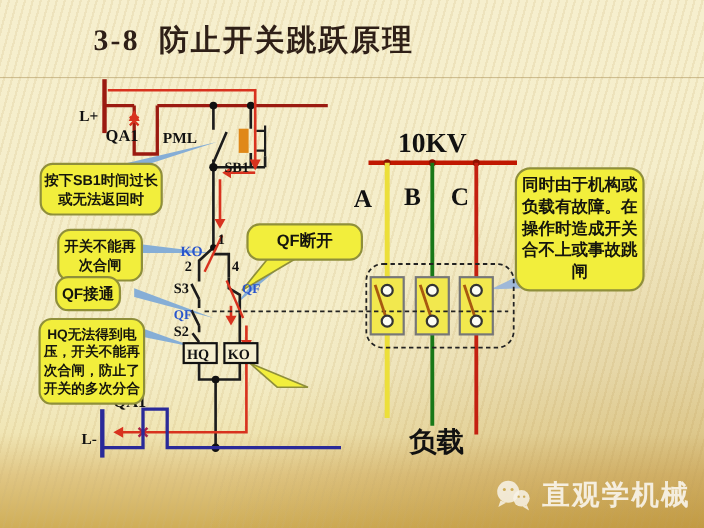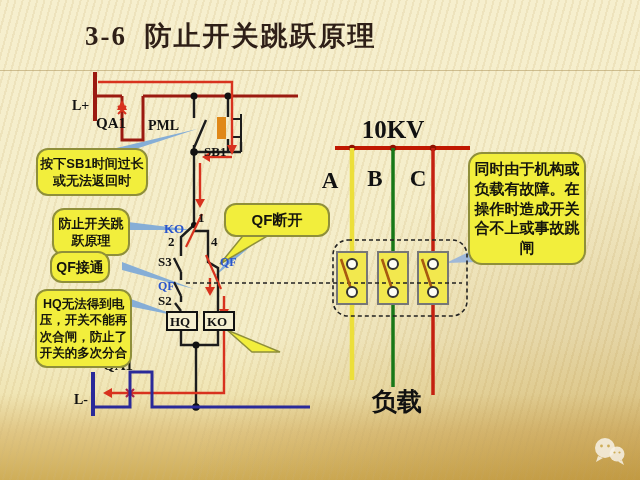--- a/index.html
+++ b/index.html
@@ -36,21 +36,21 @@
     font-family:"Liberation Serif","DejaVu Serif",serif;font-weight:bold;
   }
   .wm svg{opacity:.85;}
   text{font-family:"Liberation Serif","DejaVu Serif",serif;}
 </style>
 </head>
 <body>
 
 <div id="slide">
 
-  <div class="title">3-6  防止开关跳跃原理</div>
+  <div class="title">3-8  防止开关跳跃原理</div>
   <div class="title-rule"></div>
 
   <svg class="circuit" width="640" height="480" viewBox="0 0 640 480">
 
     <g fill="#86aed6">
       <polygon points="108,150 108,158 197,129"></polygon>
       <polygon points="128,222 128,230 193,230"></polygon>
       <polygon points="122,262 122,270 194,289"></polygon>
       <polygon points="128,298 128,306 178,316"></polygon>
       <polygon points="244,240 251,246 214,277"></polygon>
@@ -184,32 +184,33 @@
 
       <text x="393" y="138" font-size="25" text-anchor="middle">10KV</text>
       <text x="330" y="188" font-size="23" text-anchor="middle">A</text>
       <text x="375" y="186" font-size="23" text-anchor="middle">B</text>
       <text x="418" y="186" font-size="23" text-anchor="middle">C</text>
       <text x="372" y="410" font-size="25">负载</text>
     </g>
   </svg>
 
   <div class="callout" id="c1">按下SB1时间过长或无法返回时</div>
-  <div class="callout" id="c2">防止开关跳跃原理</div>
+  <div class="callout" id="c2">开关不能再次合闸</div>
   <div class="callout" id="c3">QF接通</div>
   <div class="callout" id="c5">QF断开</div>
   <div class="callout" id="c4">HQ无法得到电压，开关不能再次合闸，防止了开关的多次分合</div>
   <div class="callout" id="c7">同时由于机构或负载有故障。在操作时造成开关合不上或事故跳闸</div>
 
   <div class="wm">
     <svg width="36" height="30" viewBox="0 0 36 30">
       <circle cx="13" cy="12" r="10" fill="#fff" fill-opacity="0.85"></circle>
       <polygon points="6,20 4,26 11,22" fill="#fff" fill-opacity="0.85"></polygon>
       <circle cx="9.5" cy="10" r="1.4" fill="#cfae58"></circle>
       <circle cx="16.5" cy="10" r="1.4" fill="#cfae58"></circle>
       <circle cx="25" cy="18" r="7.5" fill="#fff" fill-opacity="0.85"></circle>
       <polygon points="30,24 32,29 26,25.5" fill="#fff" fill-opacity="0.85"></polygon>
       <circle cx="22.5" cy="16.5" r="1.1" fill="#cfae58"></circle>
       <circle cx="27.5" cy="16.5" r="1.1" fill="#cfae58"></circle>
     </svg>
+    <span>直观学机械</span>
   </div>
 
 </div>
 
 </body></html>

